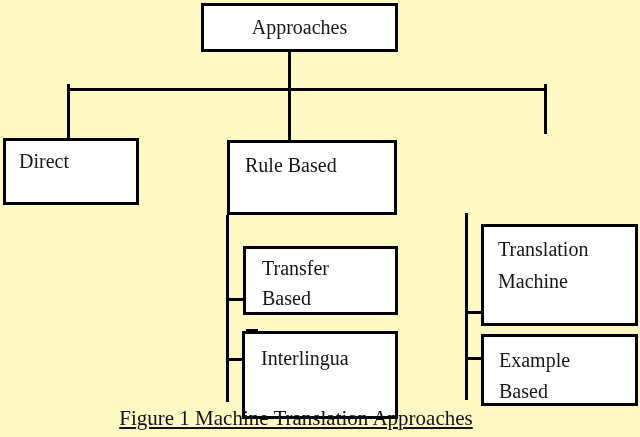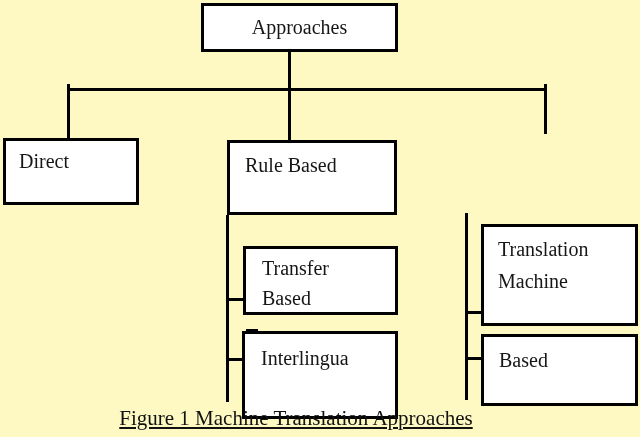--- a/index.html
+++ b/index.html
@@ -69,18 +69,19 @@
   <div class="box" id="interlingua-box">
     <span class="label-line">Interlingua</span>
   </div>
 
   <div class="box" id="smt-box">
     <span class="label-line">Translation</span>
     <span class="label-line">Machine</span>
   </div>
 
   <div class="box" id="example-box">
+    <span class="label-line">Example</span>
     <span class="label-line">Based</span>
   </div>
 
   <div id="caption">Figure 1 Machine Translation Approaches</div>
 
 </div>
 
 </body></html>

